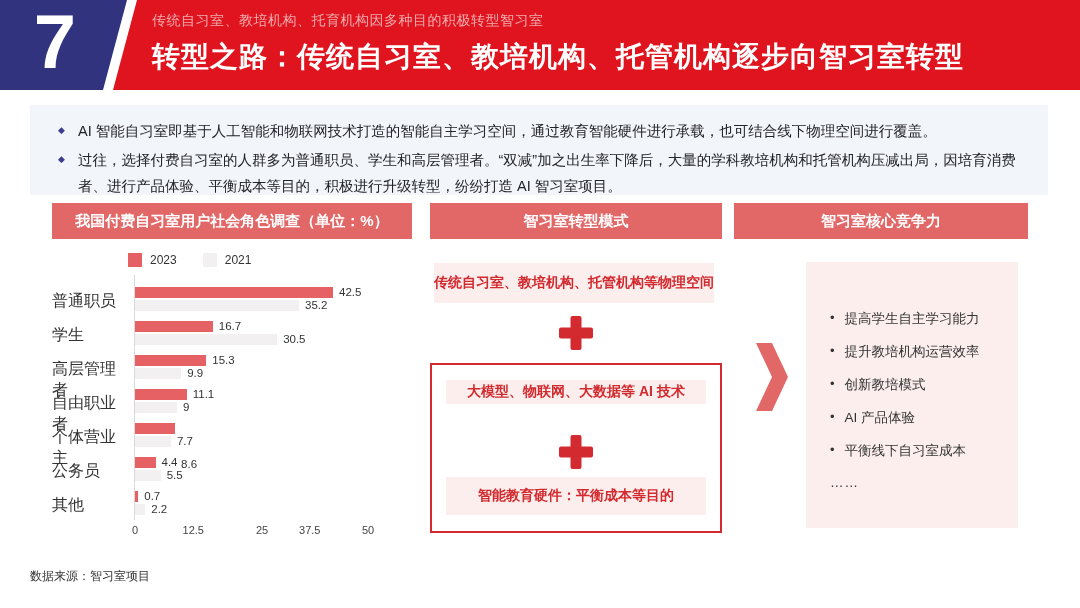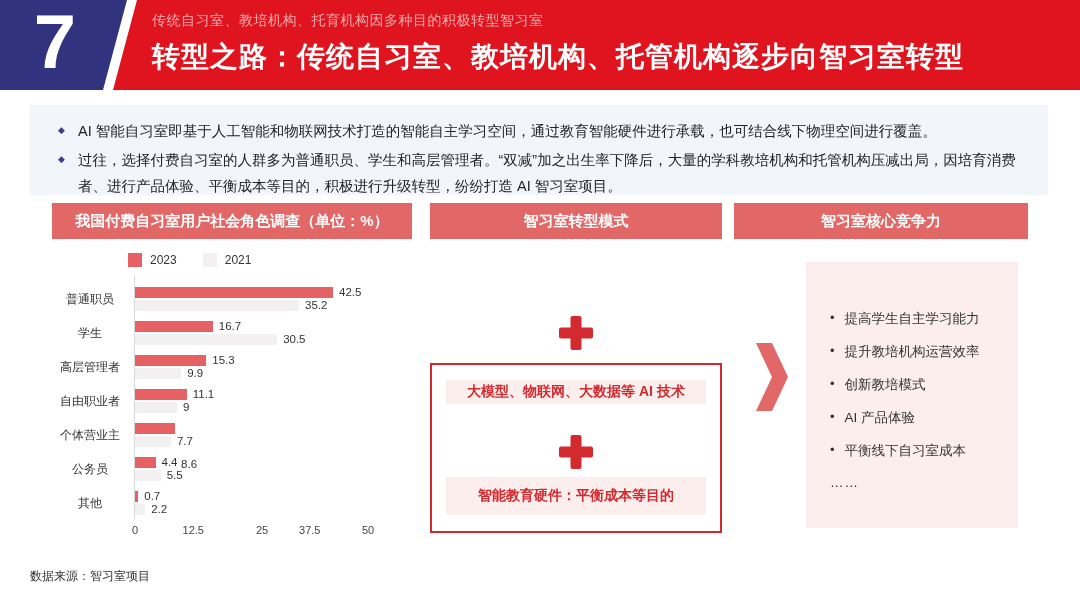--- a/index.html
+++ b/index.html
@@ -37,22 +37,22 @@
 
   
   .legend { position:absolute; left:76px; top:50px; display:flex; gap:26px; }
   .legend-item { display:flex; align-items:center; gap:8px; }
   .legend-swatch { width:14px; height:14px; display:inline-block; }
   .legend-label { font-size:12px; color:#333; }
   .plot { position:absolute; left:83px; top:84px; width:233px; height:227px; }
   .plot::before { content:""; position:absolute; left:-1px; top:-12px; bottom:-6px;
                   width:1px; background:#d9d9d9; }
   .bar { position:absolute; left:0; height:11px; }
-  .cat-label { position:absolute; left:-83px; width:76px; text-align:center;
-               font-size:12px; color:#333; }
+  .cat-label { position:absolute; left:-83px; width:76px; text-align:left;
+               font-size:16px; color:#333; }
   .val-label { position:absolute; font-size:11.5px; color:#333; }
   .x-tick { position:absolute; top:237px; transform:translateX(-50%);
             font-size:11px; color:#444; }
 
   
   .pink-box { position:absolute; display:flex; align-items:center; justify-content:center;
               background:var(--pink_bg,#fdeeee); color:var(--red_text,#d22a2e);
               font-size:14px; font-weight:700; text-align:center; }
   .plus { position:absolute; left:50%; transform:translateX(-50%); width:34px; height:34px; }
   .plus::before,.plus::after { content:""; position:absolute; background:var(--red_text,#d9262b); border-radius:2px; }
@@ -153,20 +153,21 @@
         <div class="x-tick" style="left: 0px;">0</div>
         <div class="x-tick" style="left: 58.25px;">12.5</div>
         <div class="x-tick" style="left: 127px;">25</div>
         <div class="x-tick" style="left: 174.75px;">37.5</div>
         <div class="x-tick" style="left: 233px;">50</div>
       </div>
   </div>
 
   <div class="col col2">
     <div class="col-hdr">智习室转型模式</div>
+    <div class="pink-box" style="left:4px; top:60px; width:280px; height:40px;">传统自习室、教培机构、托管机构等物理空间</div>
     <div class="plus" style="top:113px;"></div>
     <div class="outline-box">
       <div class="pink-box" style="left:14px; top:15px; width:260px; height:24px;">大模型、物联网、大数据等 AI 技术</div>
       <div class="plus" style="top:70px;"></div>
       <div class="pink-box" style="left:14px; top:112px; width:260px; height:38px;">智能教育硬件：平衡成本等目的</div>
     </div>
   </div>
 
   <div class="col col3">
     <div class="col-hdr">智习室核心竞争力</div>

